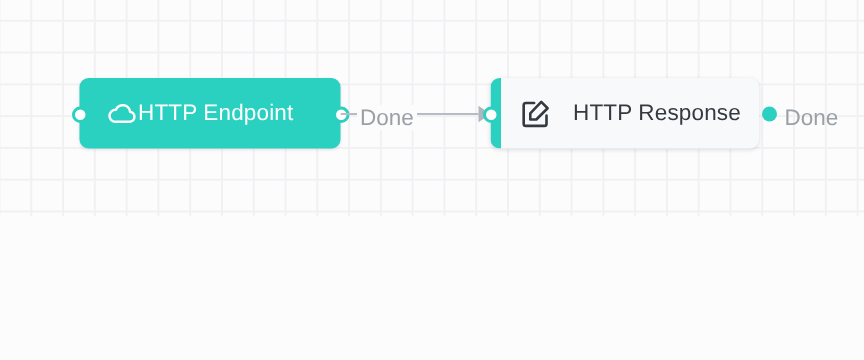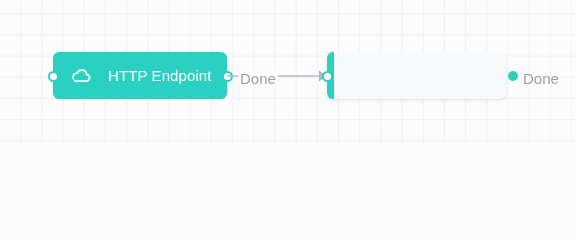--- a/index.html
+++ b/index.html
@@ -39,21 +39,21 @@
     box-shadow: 0 1px 2px rgba(16,24,40,0.10);
     display: flex;
     align-items: center;
     box-sizing: border-box;
     padding-left: 18px;
   }
   #node-http-endpoint .node-label {
     color: #ffffff;
     font-size: 15px;
     letter-spacing: 0.1px;
-    margin-left: 16px;
+    margin-left: 0;
     white-space: nowrap;
   }
   .cloud-icon { width: 21px; height: 21px; display: block; }
 
   
   #node-http-response {
     position: absolute;
     left: 327px;
     top: 52px;
     width: 179px;
@@ -144,19 +144,28 @@
   <div class="port" id="port-out-endpoint"></div>
 
   <svg id="edge-endpoint-to-response" viewBox="0 0 100 32">
     <line x1="0" y1="16" x2="92" y2="16" stroke="#b7bcc4" stroke-width="1.4"></line>
     <path d="M92 10.5 L100 16 L92 21.5 Z" fill="#b0b6bd"></path>
   </svg>
   <span class="edge-label" id="edge-label-done">Done</span>
 
   <div id="node-http-response">
     <div class="accent-bar"></div>
+    <div class="node-body">
+      <span class="icon-wrap">
+        <svg class="edit-square-icon" viewBox="0 0 24 24" fill="none" stroke="#343a40" stroke-width="1.9" stroke-linecap="round" stroke-linejoin="round">
+          <path d="M20 13.2V19a1.6 1.6 0 0 1-1.6 1.6H5A1.6 1.6 0 0 1 3.4 19V5.6A1.6 1.6 0 0 1 5 4h6"></path>
+          <path d="M16.2 3.2 20.8 7.8 12.6 16H8.2v-4.4z"></path>
+        </svg>
+      </span>
+      <span class="node-label">HTTP Response</span>
+    </div>
   </div>
 
   <div class="port" id="port-in-response"></div>
   <div id="port-out-response"></div>
   <span class="edge-label" id="label-done-response">Done</span>
 
 </div>
 
 </body></html>

